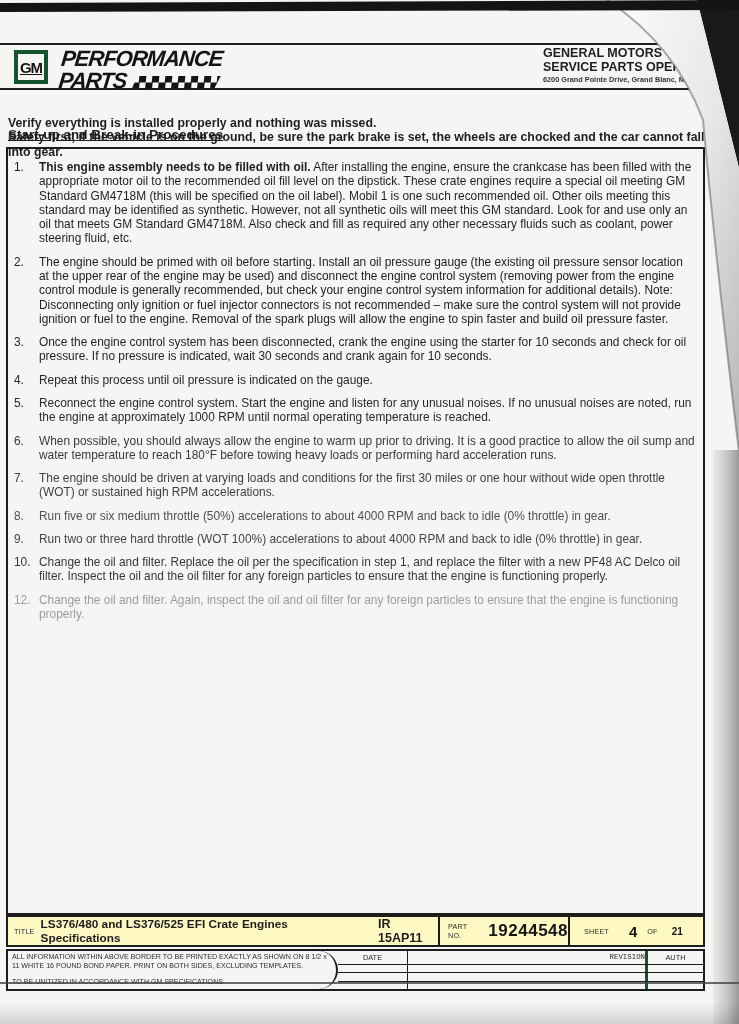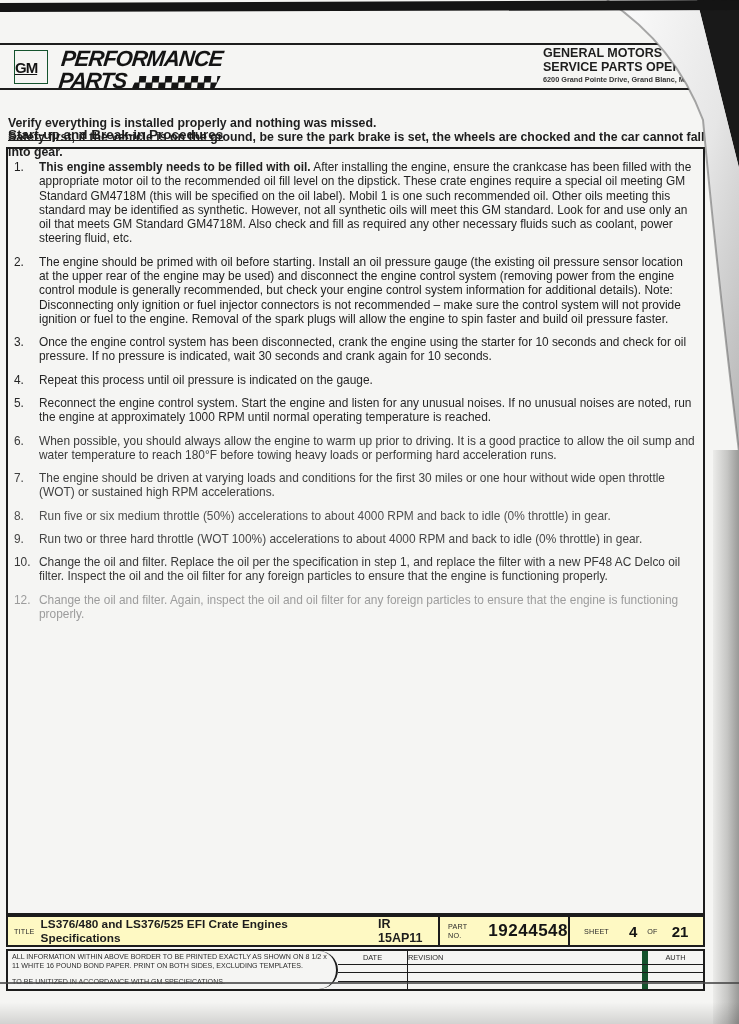--- a/index.html
+++ b/index.html
@@ -12,22 +12,22 @@
   .page{position:absolute;inset:0;background:#f5f5f3;}
 
   
   .logo-strip{
     position:absolute;left:0;top:43px;width:739px;height:47px;
     border-top:2px solid #1d1d1d;border-bottom:2px solid #1d1d1d;
     box-sizing:border-box;
   }
   .gm-mark{
     position:absolute;left:14px;top:5px;width:34px;height:34px;
-    border:1px solid #14532d;box-sizing:border-box;background:#f5f5f3;
-    display:flex;align-items:center;
+    border:4px solid #14532d;box-sizing:border-box;background:#f5f5f3;
+    display:flex;align-items:center;justify-content:center;
   }
   .gm-mark span{font-weight:bold;font-size:15px;letter-spacing:-1px;
     text-decoration:underline;color:#141414;}
   .perf{
     position:absolute;left:60px;top:3px;color:#141414;
     font-style:italic;font-weight:bold;transform:skewX(-6deg);
     line-height:1;
   }
   .perf .l1{font-size:22px;letter-spacing:-1px;}
   .perf .l2{font-size:22px;letter-spacing:-1px;display:flex;align-items:center;gap:6px;}
@@ -72,40 +72,40 @@
   }
   .title-row .cell{display:flex;align-items:center;box-sizing:border-box;}
   .c-title{flex:0 0 432px;border-right:2px solid #1c1c1c;padding-left:6px;}
   .c-part{flex:0 0 130px;border-right:2px solid #1c1c1c;padding-left:8px;}
   .c-sheet{flex:1;padding-left:14px;border-radius:7px;}
   .lbl{font-size:7.2px;color:#2a2a2a;margin-right:6px;letter-spacing:.2px;}
   .title-text{font-weight:bold;font-size:11.8px;color:#1d1d1d;}
   .doc-code{font-weight:bold;font-size:12.5px;color:#1d1d1d;margin-left:10px;}
   .part-no{font-weight:bold;font-size:17px;letter-spacing:.5px;color:#151515;}
   .sheet-num{font-weight:bold;font-size:15px;margin:0 10px 0 14px;color:#151515;}
-  .sheets-total{font-weight:bold;font-size:15px;margin-left:8px;color:#151515;}
+  .sheets-total{font-weight:bold;font-size:10px;margin-left:8px;color:#151515;}
 
   
   .rev-table{
     position:absolute;left:6px;top:949px;width:699px;height:42px;
     border:2px solid #1c1c1c;box-sizing:border-box;display:flex;background:#f5f5f3;
   }
   .note-cell{
     flex:0 0 330px;border-right:2px solid #1c1c1c;box-sizing:border-box;
     padding:2px 4px;display:flex;flex-direction:column;justify-content:space-between;border-radius:19px;
   }
   .note1{font-size:7.1px;line-height:1.25;color:#2c2c2c;}
   .note2{font-size:7.1px;color:#2c2c2c;margin-bottom:1px;}
   .rev-grid{flex:1;display:flex;flex-direction:column;}
   .rev-head{display:flex;flex:0 0 13px;border-bottom:1px solid #1c1c1c;}
   .rev-row{display:flex;flex:1;border-bottom:1px solid #1c1c1c;}
   .rev-row:last-child{border-bottom:none;}
   .col-date{flex:0 0 70px;border-right:1px solid #1c1c1c;box-sizing:border-box;
     text-align:center;}
-  .col-rev{flex:1;border-right:6px solid #14532d;box-sizing:border-box;text-align:left;}
+  .col-rev{flex:1;border-right:3px solid #14532d;box-sizing:border-box;text-align:right;font-family:Liberation Mono, monospace;}
   .col-auth{flex:0 0 55px;text-align:center;}
   .rev-head div{font-size:7.4px;color:#2a2a2a;padding-top:2px;}
 
   
   .overlay{position:absolute;inset:0;pointer-events:none;z-index:50;}
   .stray-line{
     position:absolute;left:0;top:982px;width:739px;height:1.5px;
     background:rgba(70,70,70,.8);z-index:55;pointer-events:none;
   }
 </style>

